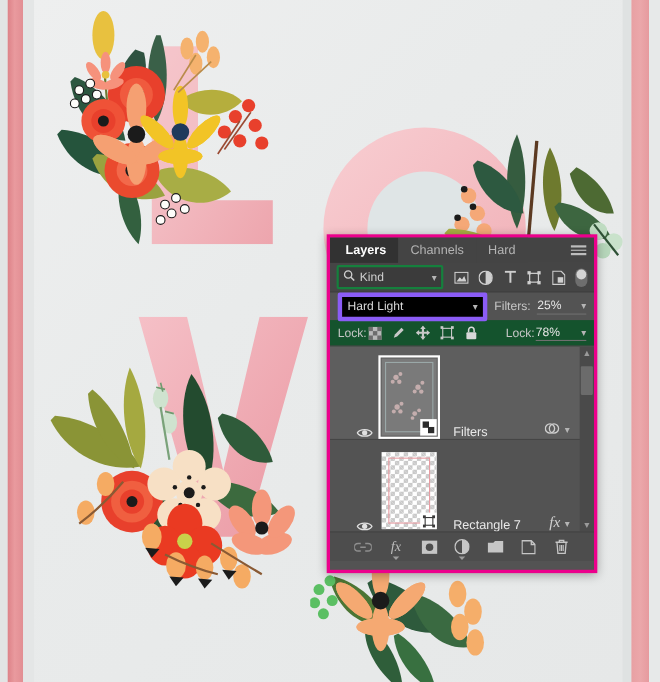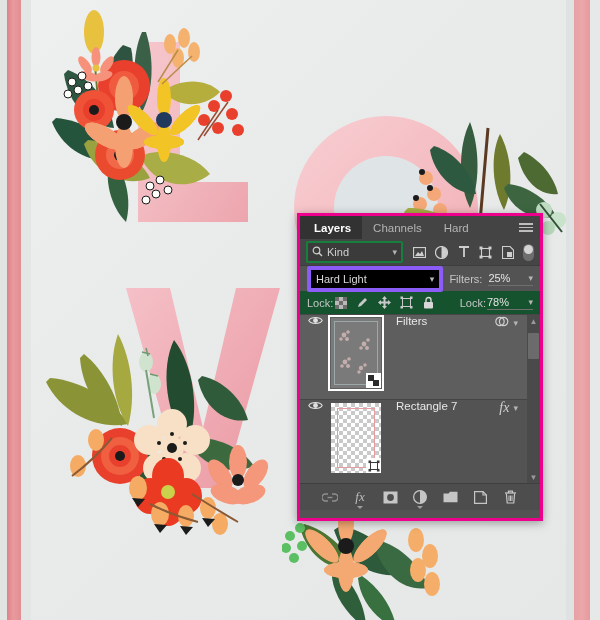--- a/index.html
+++ b/index.html
@@ -186,23 +186,23 @@
 
   
   .ps-layers {
     position: relative;
     height: 168px;
     background: #535353;
     overflow: hidden;
   }
   .layer-row {
     height: 84px;
-    display: flex; align-items: flex-start;
+    display: flex; align-items: flex-end;
     border-bottom: 1px solid #454545;
-    padding-left: 4px;
+    padding-left: 20px;
     position: relative;
   }
   .layer-row.selected { background: #5e5e5e; }
   .eye {
     width: 22px; display:flex; align-items:center; justify-content:center;
     color: #d8d8d8;
   }
   .thumb-wrap {
     width: 60px; height: 76px;
     display: flex; align-items: center; justify-content: center;

